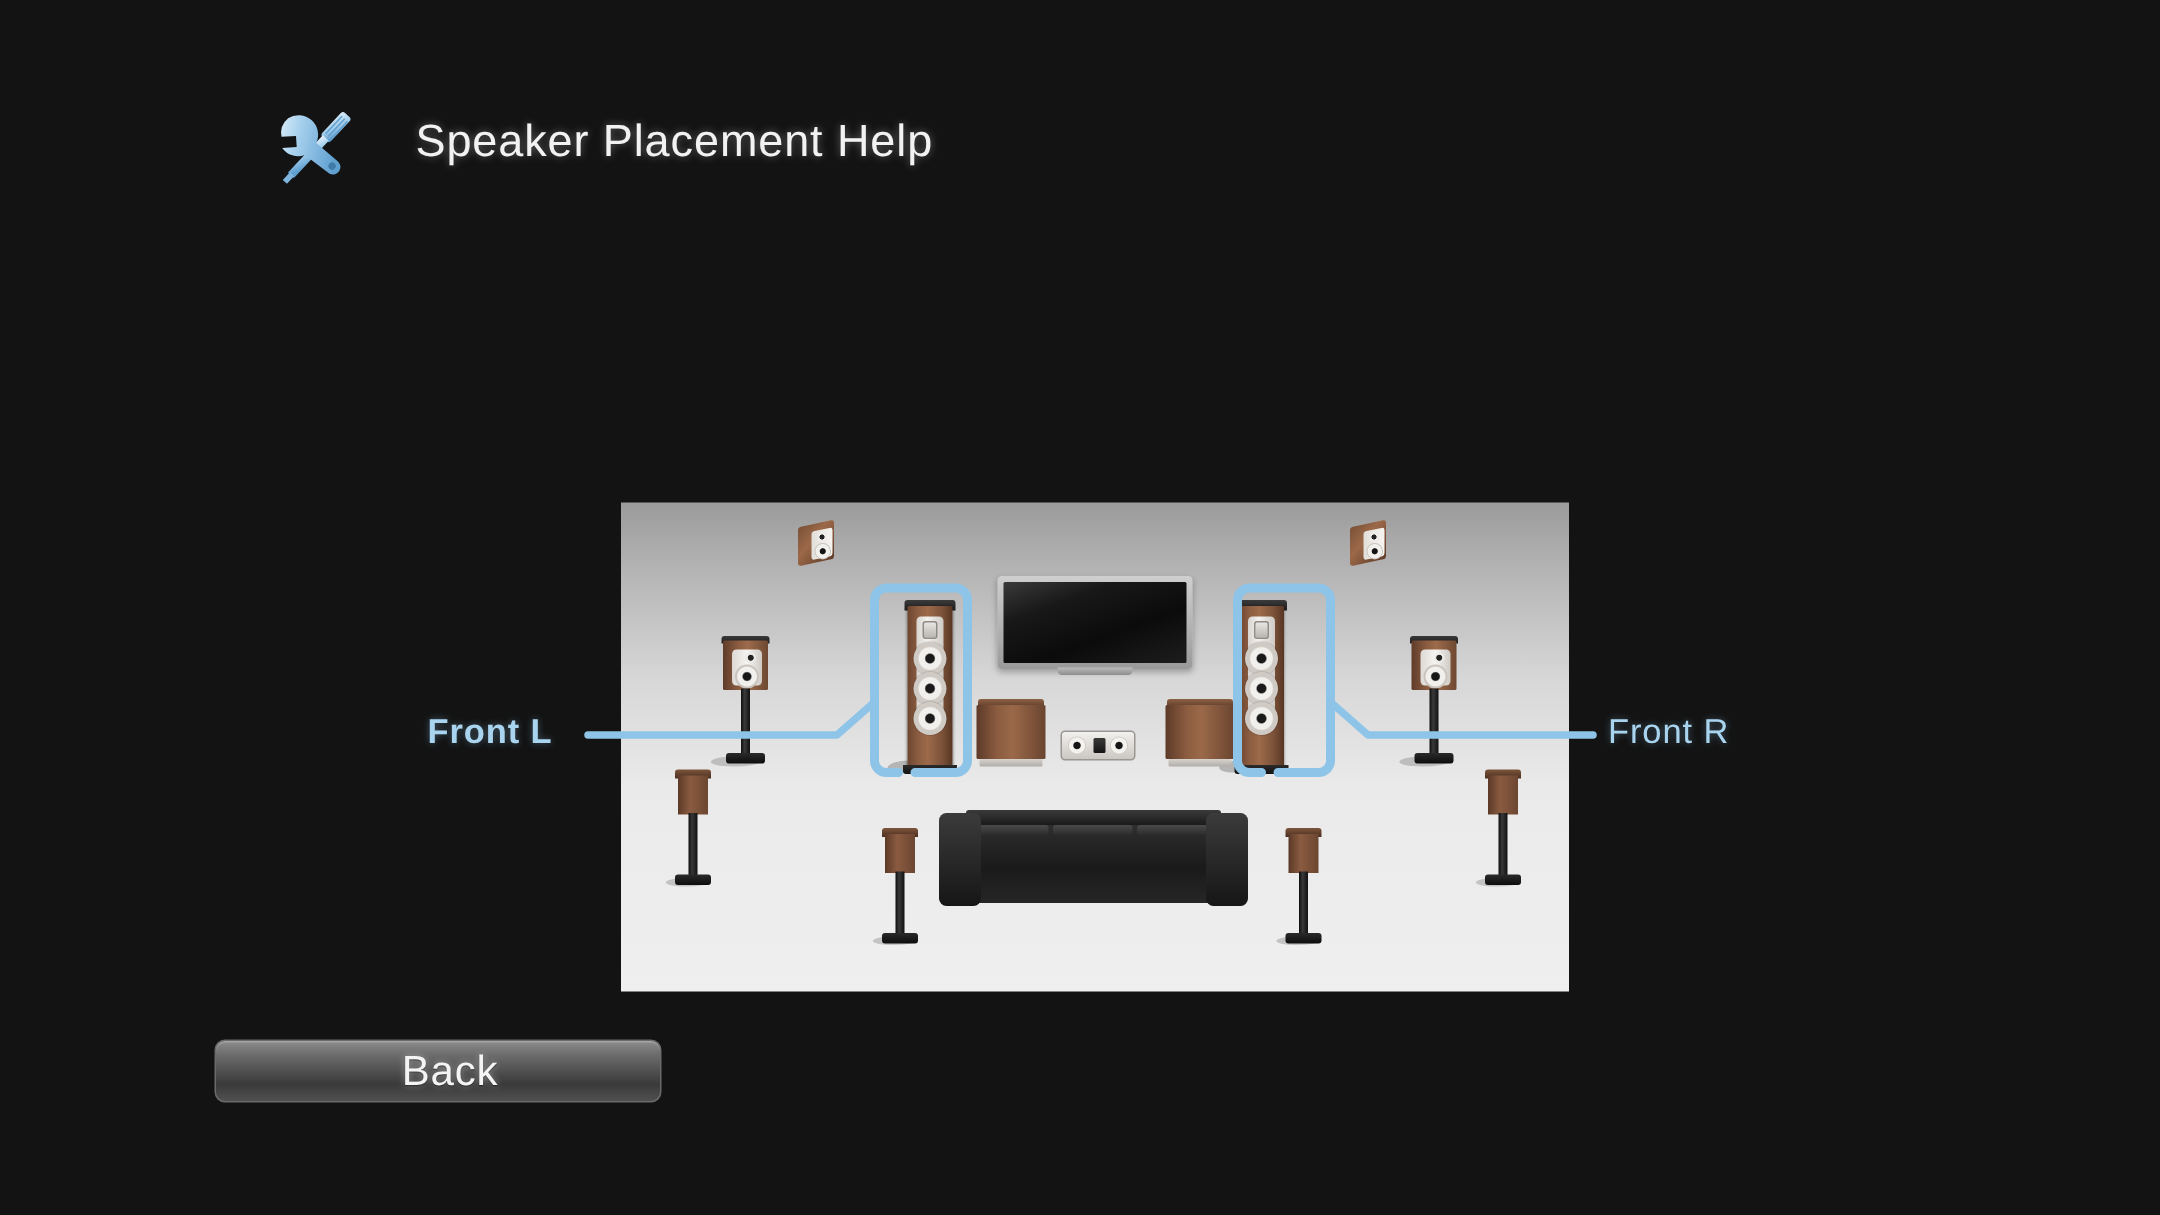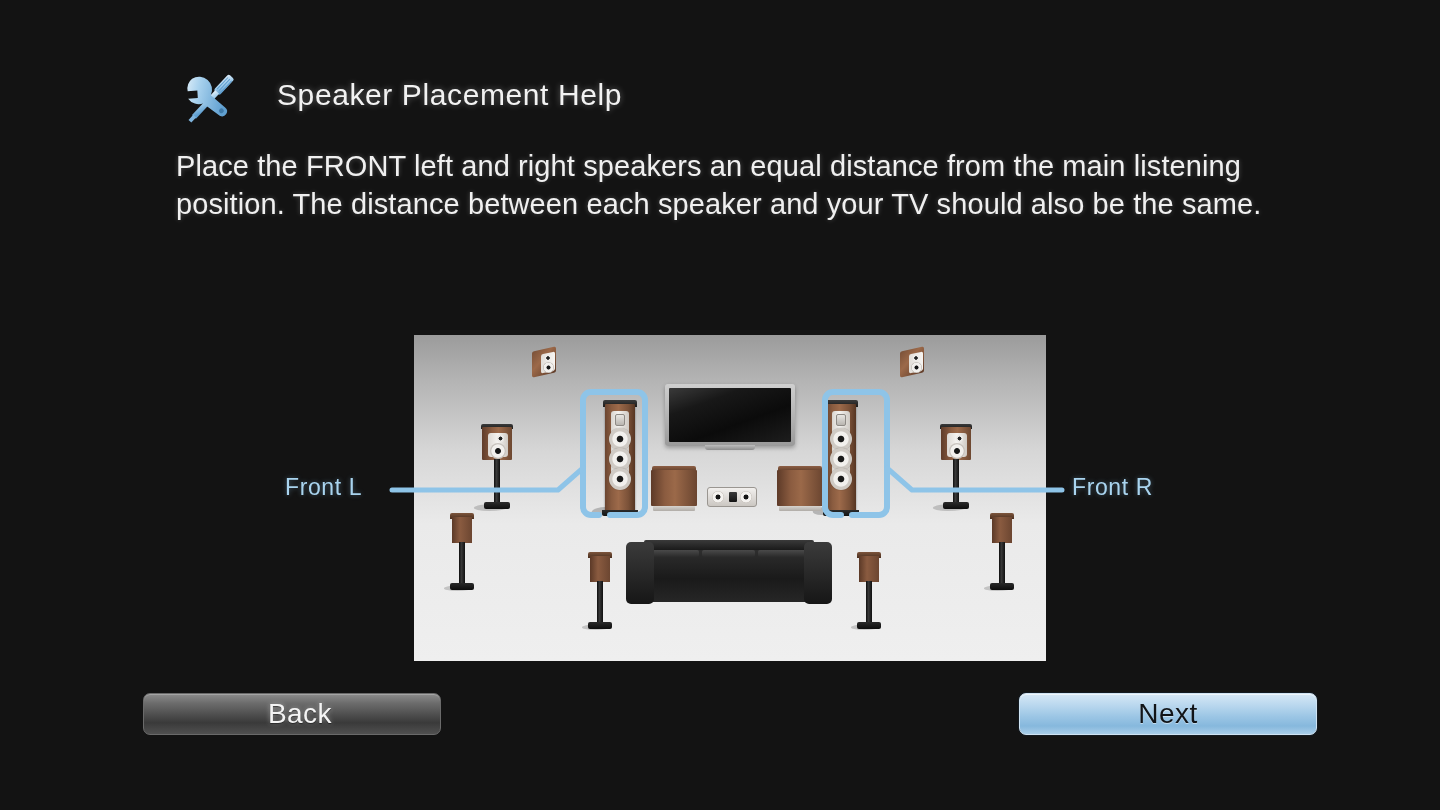--- a/index.html
+++ b/index.html
@@ -91,21 +91,21 @@
   }
 
   .label {
     position: absolute;
     font-size: 23px;
     color: #a9d4ef;
     letter-spacing: 0.6px;
     text-shadow: 0 0 5px rgba(140,195,232,0.4);
     white-space: nowrap;
   }
-  #label-front-l { left: 285px; top: 474px; }
+  #label-front-l { left: 285px; top: 474px; font-weight: bold; }
   #label-front-r { left: 1072px; top: 474px; }
 
   
   .tower {
     position: absolute;
     width: 36px;
     height: 118px;
   }
   .tower .cab {
     position: absolute;
@@ -455,21 +455,20 @@
                    L40.1 30.8
                    a13 13 0 0 0 -2.9 -24.8 Z" fill="url(#toolgrad)"></path>
           <circle cx="37.6" cy="49.4" r="2.4" fill="#3f7aa8"></circle>
         </g>
       </svg>
     </div>
 
     <div id="page-title">Speaker Placement Help</div>
   </div>
 
-  <div id="instruction">Place the FRONT left and right speakers an equal distance from the main listening position. The distance between each speaker and your TV should also be the same.</div>
 
   <div id="diagram">
 
     <div class="wallspk" style="left:118px; top:12px;">
       <div class="body"></div>
         <div class="fc"></div>
         <div class="tw"></div>
         <div class="wf"></div>
     </div>
     <div class="wallspk" style="left:486px; top:12px;">
@@ -596,15 +595,14 @@
 
     <path d="M 392 490 L 558 490 L 583 468" fill="none" stroke="#8ec4e8" stroke-width="5" stroke-linecap="round" stroke-linejoin="round"></path>
 
     <path d="M 887 468 L 912 490 L 1062 490" fill="none" stroke="#8ec4e8" stroke-width="5" stroke-linecap="round" stroke-linejoin="round"></path>
   </svg>
 
   <div class="label" id="label-front-l">Front L</div>
   <div class="label" id="label-front-r">Front R</div>
 
   <div class="btn" id="btn-back">Back</div>
-  <div class="btn" id="btn-next">Next</div>
 
 </div>
 
 </body></html>

